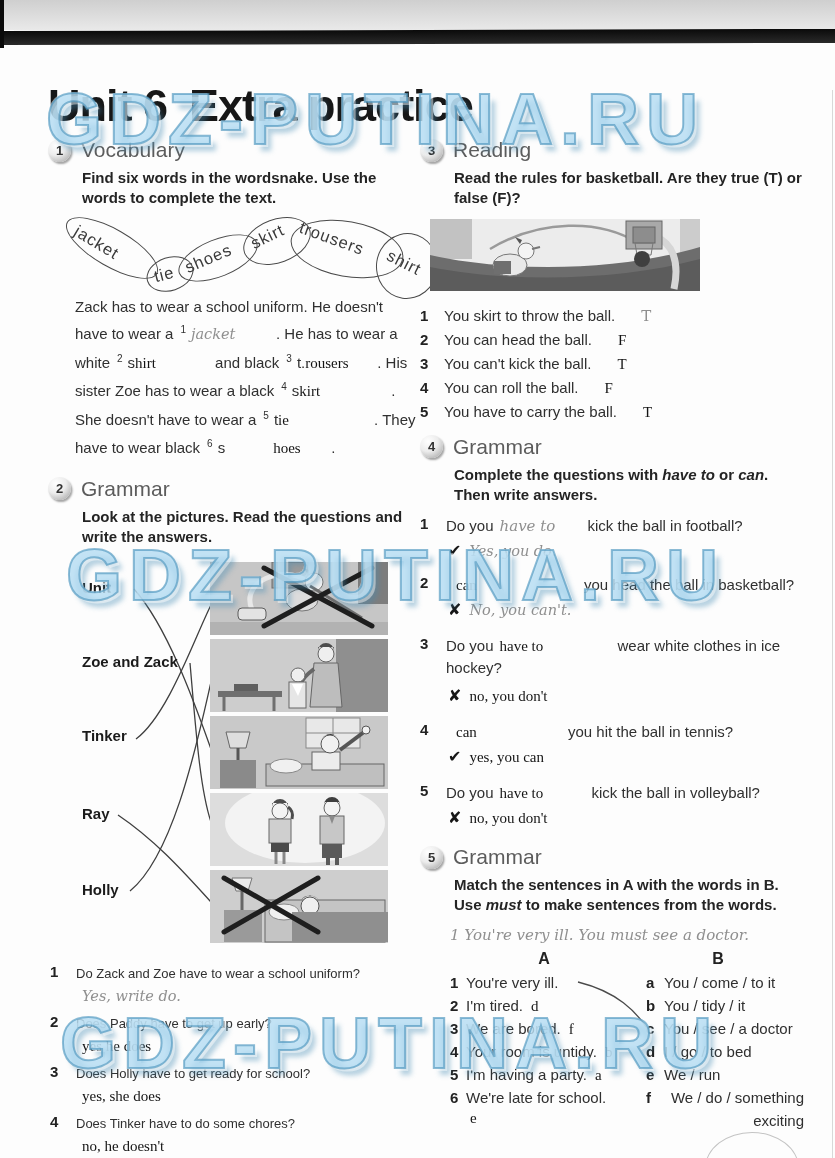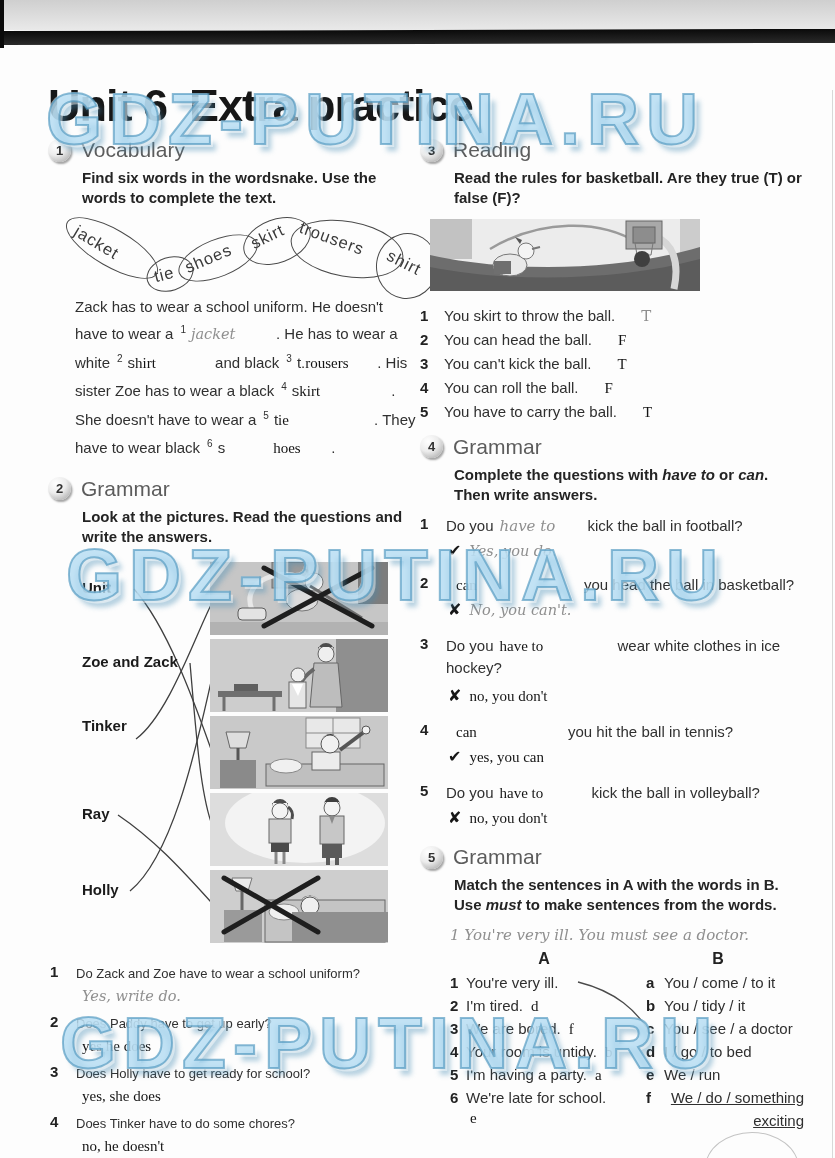--- a/index.html
+++ b/index.html
@@ -160,21 +160,21 @@
         <g fill="none" stroke="#3f3f3f" stroke-width="1.3">
           <path d="M 86,32 C 120,70 148,150 163,192"></path>
           <path d="M 142,106 C 148,175 152,232 163,265"></path>
           <path d="M 88,182 C 120,158 146,82 163,48"></path>
           <path d="M 70,258 C 110,285 140,320 163,345"></path>
           <path d="M 82,334 C 126,298 150,182 163,125"></path>
         </g>
       </svg>
       <div class="nm" style="top:22px;">Unit</div>
       <div class="nm" style="top:96px;">Zoe and Zack</div>
-      <div class="nm" style="top:160px;">Tinker</div>
+      <div class="nm" style="top:170px;">Tinker</div>
       <div class="nm" style="top:248px;">Ray</div>
       <div class="nm" style="top:324px;">Holly</div>
 
       <div class="pic" style="top:5px;">
         <svg width="178" height="73" viewBox="0 0 178 73">
           <rect width="178" height="73" fill="#c6c6c6"></rect>
           <rect x="62" y="0" width="36" height="26" fill="#9b9b9b" stroke="#6e6e6e"></rect>
           <rect x="148" y="0" width="30" height="42" fill="#7d7d7d"></rect>
           <rect x="0" y="60" width="178" height="13" fill="#b2b2b2"></rect>
           <path d="M 42,48 C 28,14 86,2 98,22" fill="none" stroke="#e8e8e8" stroke-width="5"></path>
@@ -421,19 +421,19 @@
           <div class="arow"><span class="qn">4</span><span class="atext">Your room is untidy.</span><span class="hw aans">b</span></div>
           <div class="arow"><span class="qn">5</span><span class="atext">I'm having a party.</span><span class="hw aans">a</span></div>
           <div class="arow last"><span class="qn">6</span><span class="atext">We're late for school.</span><div class="hw aans6">e</div></div>
         </div>
         <div class="colB">
           <div class="brow"><span class="bn">a</span><span class="btext">You / come / to it</span></div>
           <div class="brow"><span class="bn">b</span><span class="btext">You / tidy / it</span></div>
           <div class="brow"><span class="bn">c</span><span class="btext">You / see / a doctor</span></div>
           <div class="brow"><span class="bn">d</span><span class="btext">I / go / to bed</span></div>
           <div class="brow"><span class="bn">e</span><span class="btext">We / run</span></div>
-          <div class="brow last"><span class="bn" style="vertical-align:top;">f</span><span class="btext" style="display:inline-block;width:140px;text-decoration:underline;">We / do / something exciting</span></div>
+          <div class="brow last"><span class="bn" style="vertical-align:top;">f</span><span class="btext" style="display:inline-block;width:140px;">We / do / something exciting</span></div>
         </div>
       </div>
     </div>
 
   </div>
 </div>
 
 </body></html>

